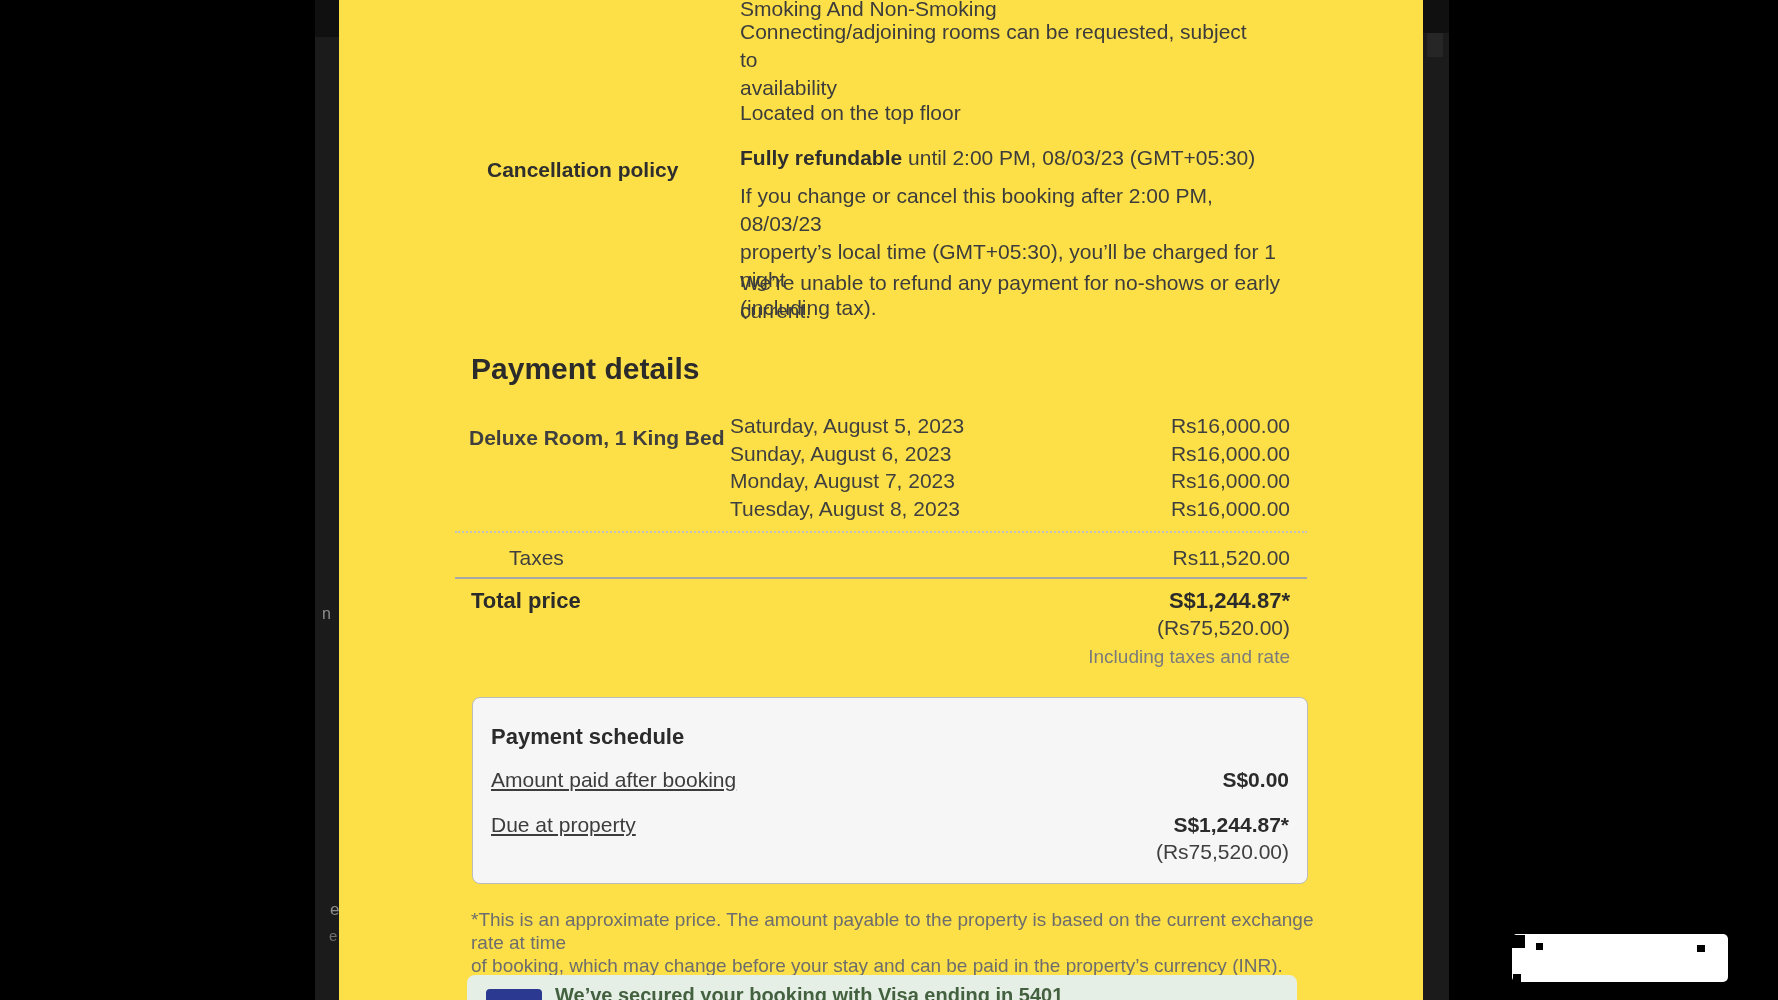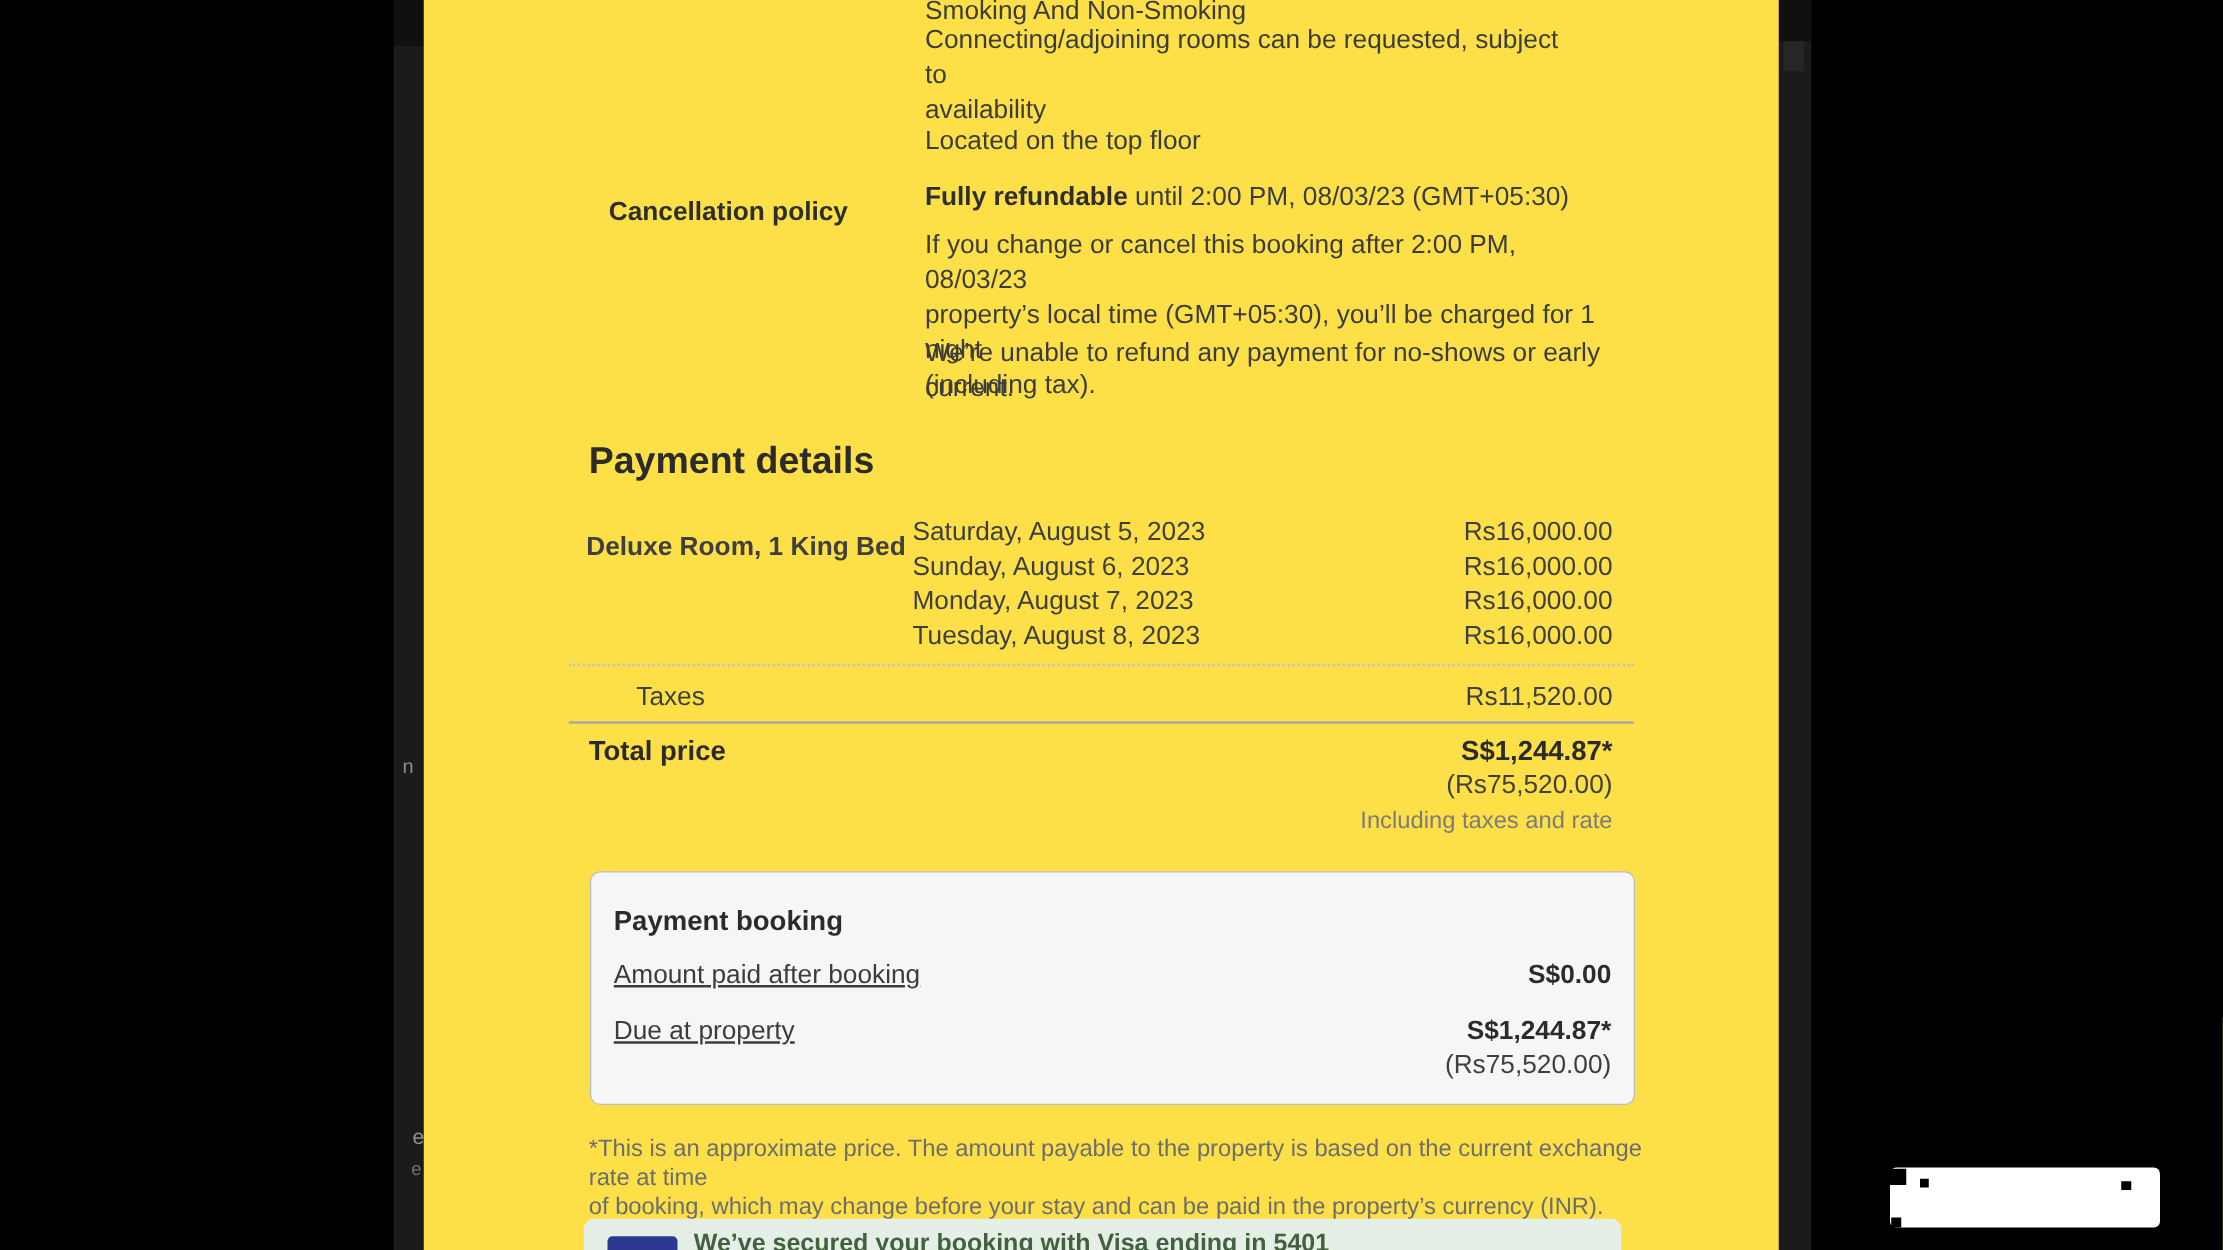--- a/index.html
+++ b/index.html
@@ -118,21 +118,21 @@
 
   <div class="abs divider-solid" style="left:116px; top:577px; width:852px;"></div>
 
   <div class="abs total-label" style="left:132px; top:588px;text-align:right;">Total price</div>
   <div class="abs right-col total-sgd" style="top:588px;">S$1,244.87*</div>
   <div class="abs right-col total-inr" style="top:616px;">(Rs75,520.00)</div>
   <div class="abs right-col total-note" style="top:646px;">Including taxes and rate</div>
 
   <div class="abs pay-box">
     <div class="inner">
-      <div class="pay-box-title">Payment booking</div>
+      <div class="pay-box-title">Payment schedule</div>
       <div class="pay-row-label" style="top:70px;">Amount paid after booking</div>
       <div class="pay-row-amt" style="top:70px;">S$0.00</div>
       <div class="pay-row-label" style="top:115px;">Due at property</div>
       <div class="pay-row-amt" style="top:115px;">S$1,244.87*</div>
       <div class="pay-row-inr" style="top:142px;">(Rs75,520.00)</div>
     </div>
   </div>
 
   <div class="abs footnote">
     <div>*This is an approximate price. The amount payable to the property is based on the current exchange rate at time</div>

